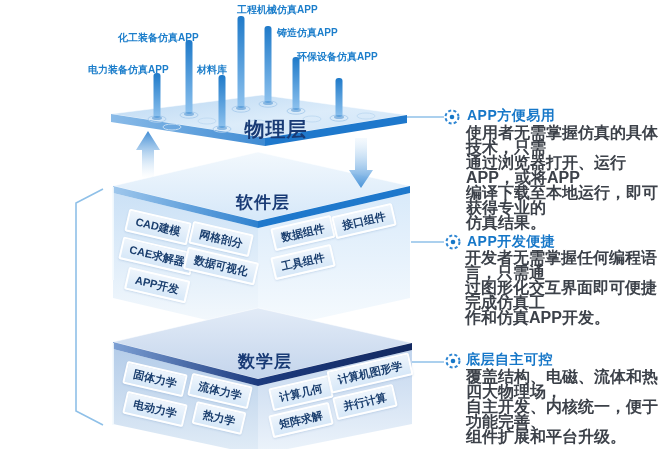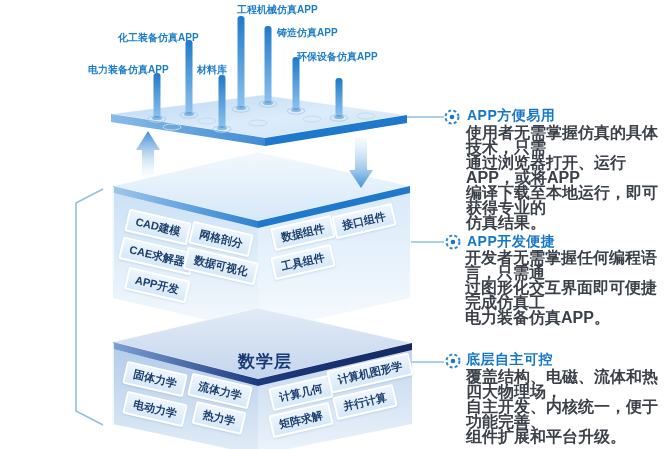--- a/index.html
+++ b/index.html
@@ -181,20 +181,22 @@
     </g>
   </svg>
 
   <div class="abs pin-label" style="left:88px;top:63px">电力装备仿真APP</div>
   <div class="abs pin-label" style="left:118px;top:31px">化工装备仿真APP</div>
   <div class="abs pin-label" style="left:197px;top:63px">材料库</div>
   <div class="abs pin-label" style="left:237px;top:3px">工程机械仿真APP</div>
   <div class="abs pin-label" style="left:277px;top:26px">铸造仿真APP</div>
   <div class="abs pin-label" style="left:297px;top:50px">环保设备仿真APP</div>
 
+  <div class="abs layer-title lt-phys" style="left:226px;top:116px">物理层</div>
+  <div class="abs layer-title lt-mid" style="left:213px;top:191px">软件层</div>
   <div class="abs layer-title lt-mid" style="left:215px;top:350px">数学层</div>
 
   <div class="chip rotL" style="left:158px;top:227px">CAD建模</div>
   <div class="chip rotL" style="left:221px;top:239px">网格剖分</div>
   <div class="chip rotL" style="left:157px;top:256px">CAE求解器</div>
   <div class="chip rotL" style="left:221px;top:266px">数据可视化</div>
   <div class="chip rotL" style="left:157px;top:285px">APP开发</div>
   <div class="chip rotR" style="left:303px;top:233px">数据组件</div>
   <div class="chip rotR" style="left:364px;top:221px">接口组件</div>
   <div class="chip rotR" style="left:303px;top:262px">工具组件</div>
@@ -213,21 +215,21 @@
     <div class="abs annot-title" style="left:467px;top:107px">APP方便易用</div>
     <div class="abs annot-body" style="left:466px;top:125px">使用者无需掌握仿真的具体技术，只需
 通过浏览器打开、运行APP，或将APP
 编译下载至本地运行，即可获得专业的
 仿真结果。</div>
   </div>
   <div>
     <div class="abs annot-title" style="left:467px;top:233px">APP开发便捷</div>
     <div class="abs annot-body" style="left:465px;top:250px">开发者无需掌握任何编程语言，只需通
 过图形化交互界面即可便捷完成仿真工
-电力装备仿真APP。</div>
+作和仿真APP开发。</div>
   </div>
   <div>
     <div class="abs annot-title" style="left:466px;top:351px">底层自主可控</div>
     <div class="abs annot-body" style="left:466px;top:369px">覆盖结构、电磁、流体和热四大物理场，
 自主开发、内核统一，便于功能完善、
 组件扩展和平台升级。</div>
   </div>
 
 </div>
 

